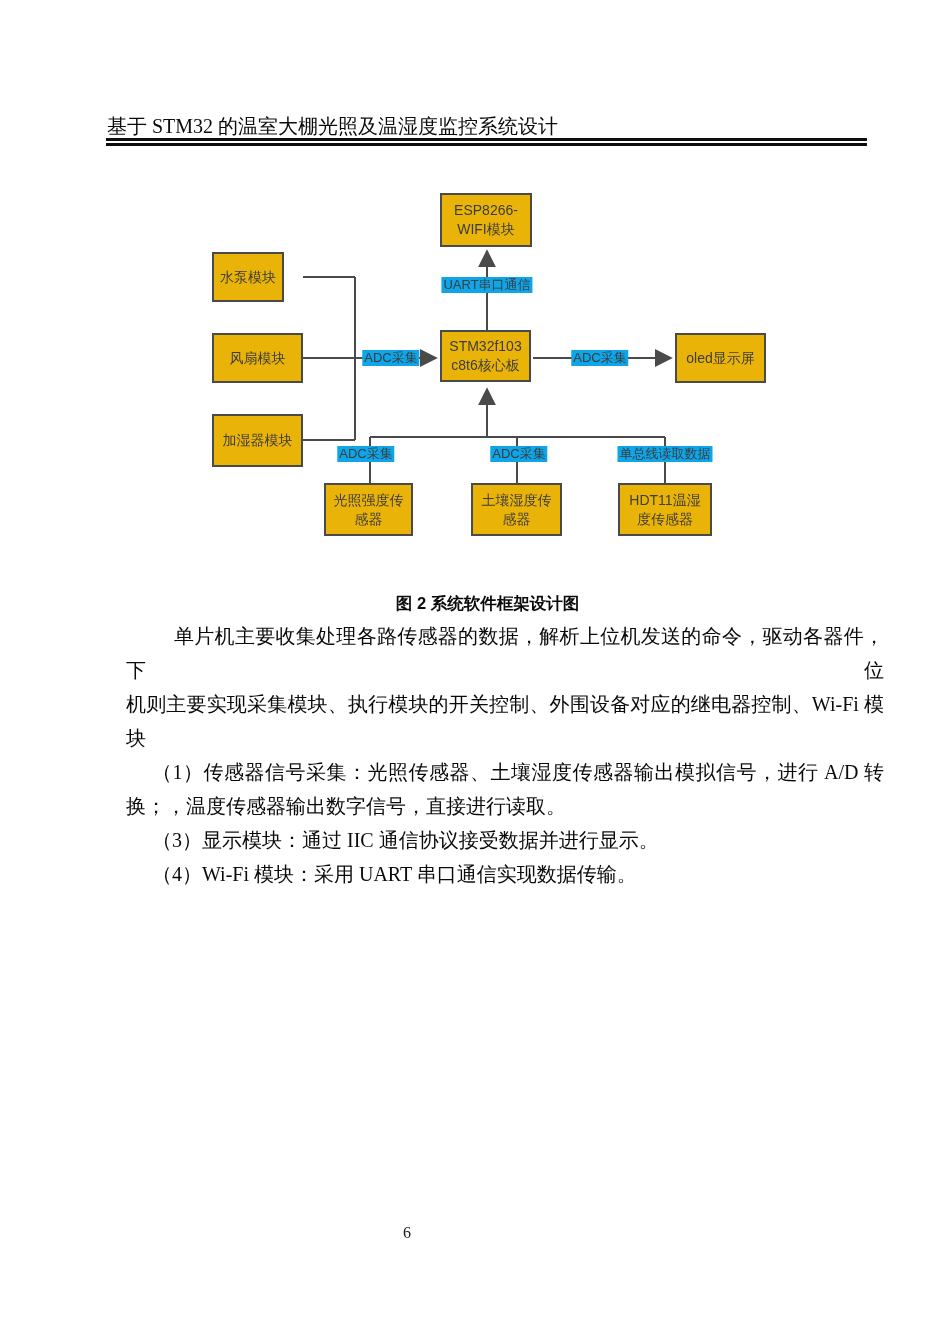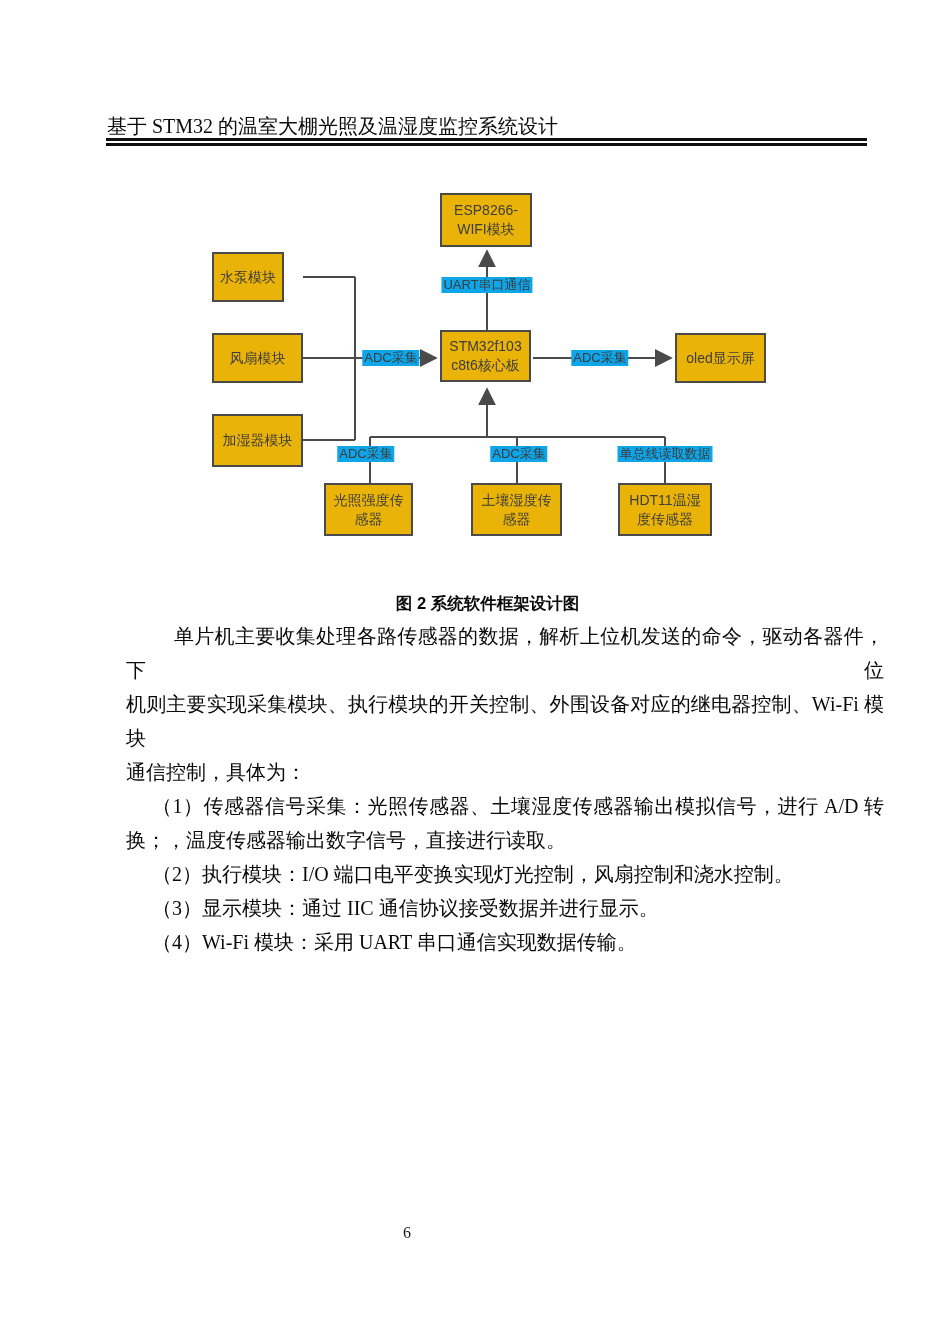--- a/index.html
+++ b/index.html
@@ -130,23 +130,21 @@
     <div class="dlabel l-adc1">ADC采集</div>
     <div class="dlabel l-adc2">ADC采集</div>
     <div class="dlabel l-onewire">单总线读取数据</div>
   </div>
 
   <div class="fig-caption">图 2 系统软件框架设计图</div>
 
   <div class="body-text">
     <div class="bline fill ind2">单片机主要收集处理各路传感器的数据，解析上位机发送的命令，驱动各器件，下位</div>
     <div class="bline fill">机则主要实现采集模块、执行模块的开关控制、外围设备对应的继电器控制、Wi-Fi 模块</div>
-    <div class="bline">通信控制，具体为：</div>
     <div class="bline fill ind1">（1）传感器信号采集：光照传感器、土壤湿度传感器输出模拟信号，进行 A/D 转</div>
     <div class="bline">换；，温度传感器输出数字信号，直接进行读取。</div>
-    <div class="bline ind1">（2）执行模块：I/O 端口电平变换实现灯光控制，风扇控制和浇水控制。</div>
     <div class="bline ind1">（3）显示模块：通过 IIC 通信协议接受数据并进行显示。</div>
     <div class="bline ind1">（4）Wi-Fi 模块：采用 UART 串口通信实现数据传输。</div>
   </div>
 
   <div class="page-number">6</div>
 
 </div>
 
 </body></html>

